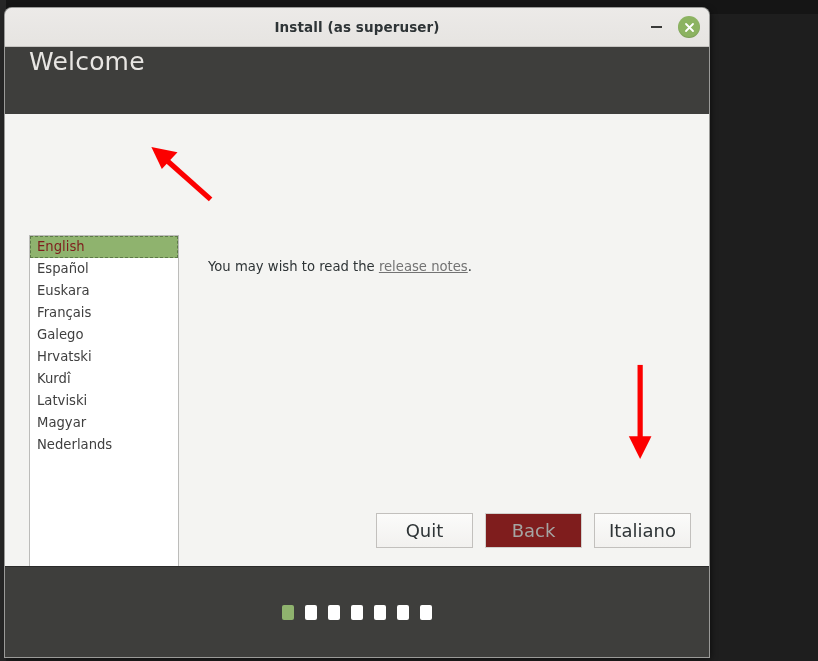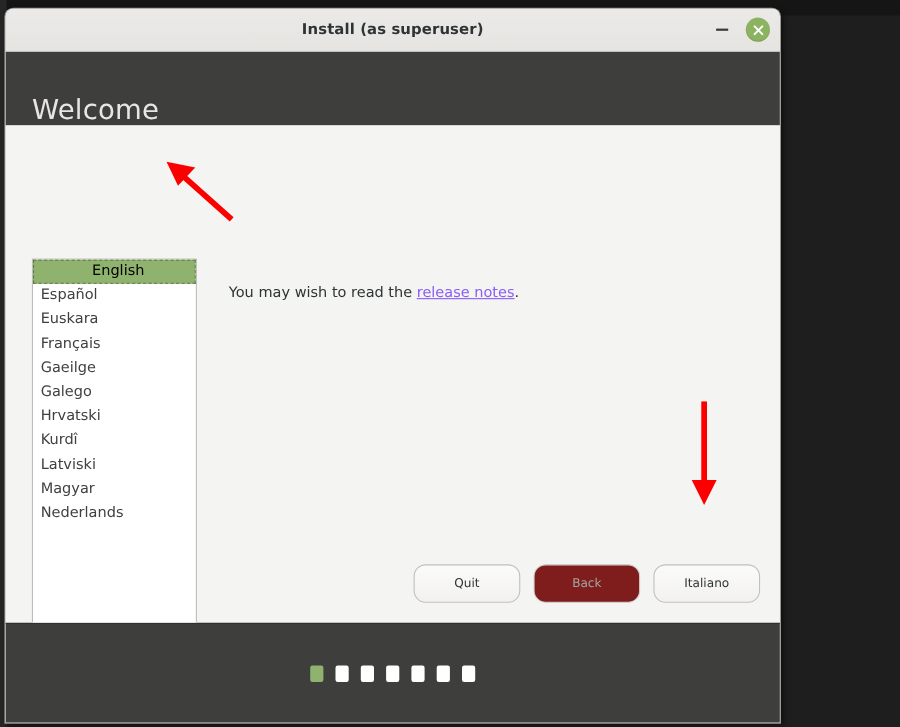--- a/index.html
+++ b/index.html
@@ -99,21 +99,21 @@
     cursor: pointer;
     box-shadow: inset 0 -1px 1px rgba(0,0,0,0.12);
   }
   .btn-close svg { display: block; }
 
   
   #header {
     flex: 0 0 67px;
     background: #3e3e3c;
     display: flex;
-    align-items: flex-end;
+    align-items: flex-start;
     padding-left: 24px;
   }
   #header .page-title {
     color: #e8e6e3;
     font-size: 25px;
     font-weight: normal;
     letter-spacing: 0.2px;
   }
 
   
@@ -141,57 +141,56 @@
     line-height: 22px;
     padding-left: 7px;
     font-size: 13.2px;
     color: #404040;
     white-space: nowrap;
     cursor: default;
     box-sizing: border-box;
   }
   .lang-item.selected {
     background: #8fb36e;
-    color: #000000;
+    color: #7f1d1d;
     outline: 1px dashed #5d7a47;
     outline-offset: -1px;
-    text-align: center;
   }
 
   
   #release-line {
     position: absolute;
     left: 203px;
     top: 145px;
     font-size: 13.2px;
     color: #2e3436;
     white-space: nowrap;
   }
   #release-line a {
-    color: #8b5cf6;
+    color: #737373;
     cursor: pointer;
   }
 
   
   #button-row {
     position: absolute;
     right: 18px;
     bottom: 18px;
     display: flex;
     gap: 12px;
   }
   .dlg-btn {
     min-width: 97px;
     height: 35px;
     padding: 0 14px;
     background: linear-gradient(to bottom, #fbfbfa 0%, #f2f1ef 100%);
     border: 1px solid #c2c0bd;
-    border-radius: 11px;
+    border-radius: 0;
     font-family: "DejaVu Sans", "Liberation Sans", sans-serif;
-    font-size: 11px;
+    font-size: 18px;
     color: #2e3436;
     cursor: pointer;
     display: flex;
     align-items: center;
     justify-content: center;
   }
   .dlg-btn.disabled {
     color: #a5a5a3;
     background: #7f1d1d;
     border-color: #d2d0cd;
@@ -254,21 +253,20 @@
     <div class="page-title">Welcome</div>
   </div>
 
   <div id="content">
 
     <div id="langbox">
         <div class="lang-item selected"><span>English</span></div>
         <div class="lang-item"><span>Español</span></div>
         <div class="lang-item"><span>Euskara</span></div>
         <div class="lang-item"><span>Français</span></div>
-        <div class="lang-item"><span>Gaeilge</span></div>
         <div class="lang-item"><span>Galego</span></div>
         <div class="lang-item"><span>Hrvatski</span></div>
         <div class="lang-item"><span>Kurdî</span></div>
         <div class="lang-item"><span>Latviski</span></div>
         <div class="lang-item"><span>Magyar</span></div>
         <div class="lang-item"><span>Nederlands</span></div>
       </div>
 
     <div id="release-line">
       <span>You may wish to read the </span><a href="#">release notes</a><span>.</span>

